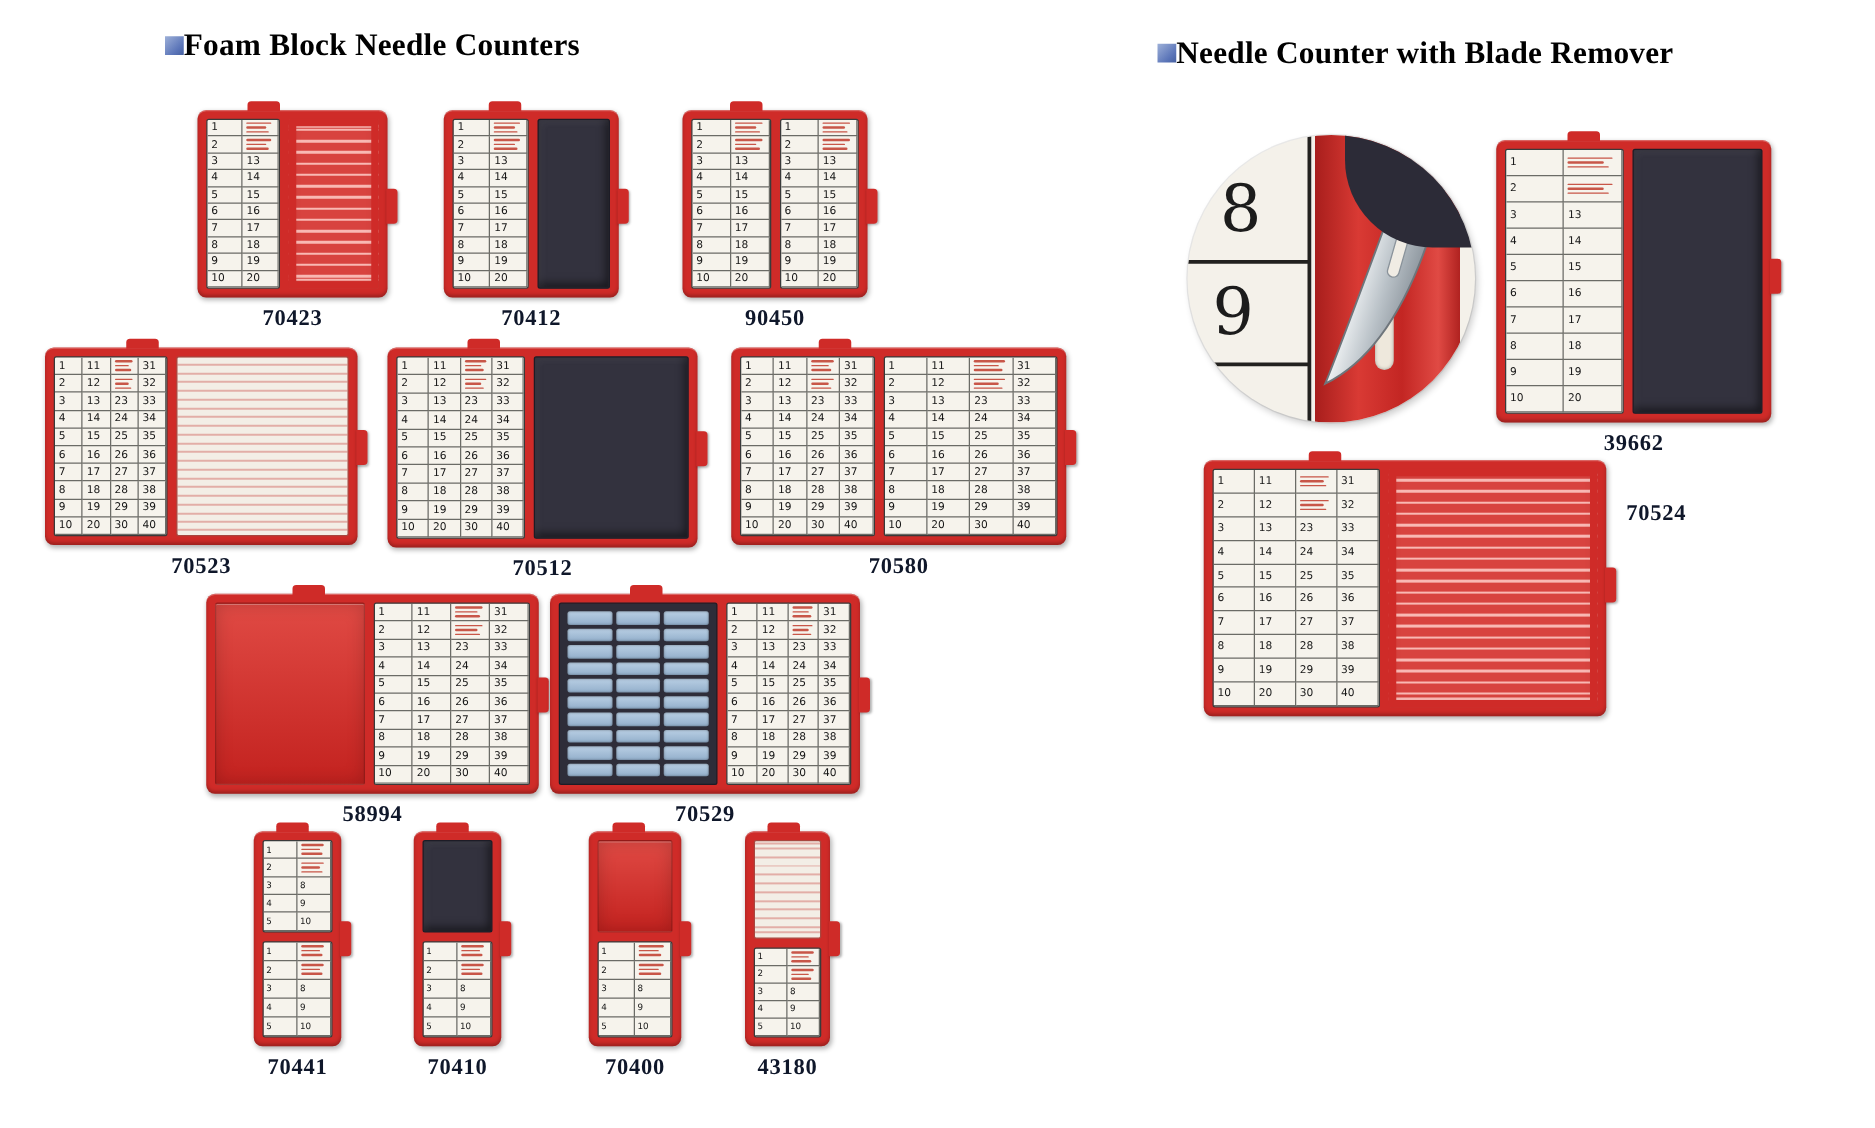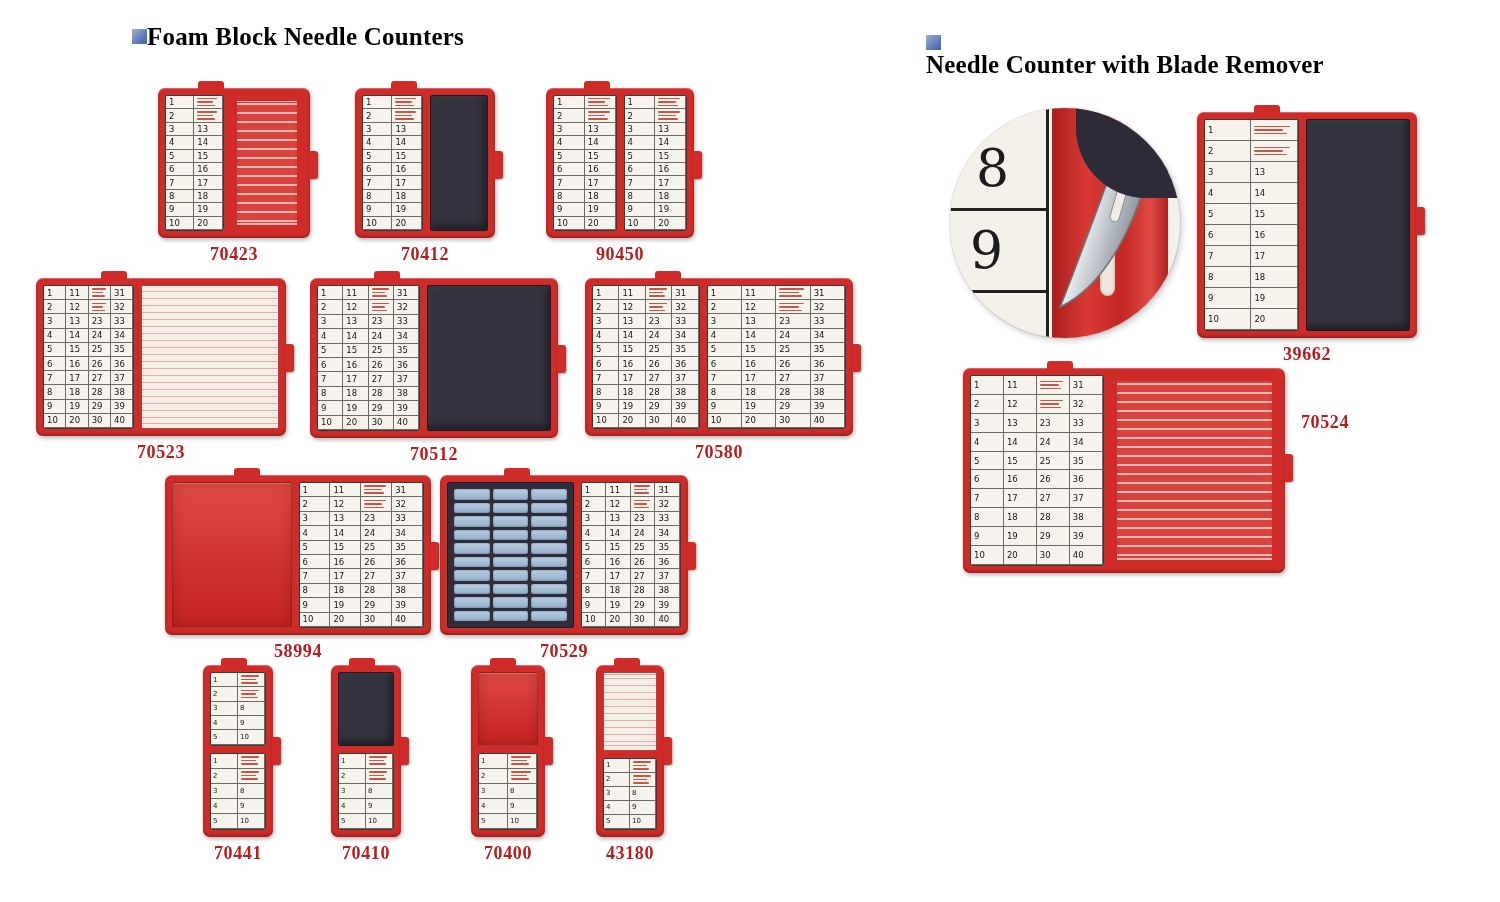--- a/index.html
+++ b/index.html
@@ -5,21 +5,21 @@
   html,body{margin:0;padding:0;background:#fff;}
   .canvas{position:relative;width:1500px;height:902px;background:#ffffff;overflow:hidden;
           font-family:"Liberation Serif",serif;}
 
   
   .header{position:absolute;display:flex;color:#000;font-weight:bold;}
   .header h1{margin:0;font-size:25px;line-height:1.22;font-weight:bold;letter-spacing:.2px;}
   .bullet{width:15px;height:15px;flex:none;margin-top:7px;
           background:linear-gradient(135deg,#9db0d8 0%,#5a74b8 70%,#46609f 100%);}
   .header-left{left:132px;top:22px;}
-  .header-right{left:926px;top:28px;flex-direction:column;}
+  .header-right{left:926px;top:28px;}
   .hr-line2{display:block;padding-left:7px;}
 
   
   .product{position:absolute;}
   .case{position:relative;width:100%;box-sizing:border-box;background:#cf2b28;border-radius:7px;
         padding:7px;display:flex;gap:7px;
         box-shadow:1px 2px 4px rgba(0,0,0,.3), inset 0 1px 0 rgba(255,255,255,.28), inset 0 -2px 3px rgba(0,0,0,.25);}
   .case.v{flex-direction:column;}
   .panel{min-width:0;min-height:0;border-radius:2px;position:relative;overflow:hidden;}
 
@@ -49,23 +49,23 @@
   .blades-panel{background:#2e2d39;border:1px solid #1d1c26;padding:6px;box-sizing:border-box;}
   .bladegrid{display:grid;grid-template-columns:repeat(3,1fr);grid-auto-rows:1fr;gap:3px;width:100%;height:100%;}
   .blade{background:linear-gradient(180deg,#b9cfe4,#93afcb);border-radius:2px;
          box-shadow:inset 0 0 2px rgba(0,0,0,.45);}
 
   .tab{position:absolute;background:#cf2b28;}
   .tab-side{right:-8px;top:42%;width:9px;height:28px;border-radius:0 3px 3px 0;
             box-shadow:1px 1px 2px rgba(0,0,0,.3);}
   .tab-top{top:-7px;left:26%;width:26px;height:8px;border-radius:3px 3px 0 0;}
 
-  .model-label{margin-top:6px;text-align:center;font-weight:bold;font-size:18px;color:#b91c1c;
+  .model-label{margin-top:6px;text-align:center;font-weight:bold;font-size:18px;color:#0f172a;
                letter-spacing:.6px;font-family:"Liberation Serif",serif;}
-  .label-right{position:absolute;left:100%;top:44px;margin:0 0 0 16px;text-align:center;}
+  .label-right{position:absolute;left:100%;top:32px;margin:0 0 0 16px;text-align:center;}
 
   
   .inset{position:absolute;left:950px;top:108px;width:230px;height:230px;border-radius:50%;
          overflow:hidden;background:#f4f1ea;box-shadow:0 0 0 1px rgba(0,0,0,.08), 2px 3px 6px rgba(0,0,0,.2);}
   .inset-num{position:absolute;font-family:"DejaVu Serif",serif;font-size:52px;color:#1c1c1c;}
   .n8{left:26px;top:30px;}
   .n9{left:20px;top:112px;}
   .inset-line{position:absolute;left:0;height:3px;background:#22211f;}
   .l1{top:100px;width:98px;}
   .l2{top:182px;width:98px;}

